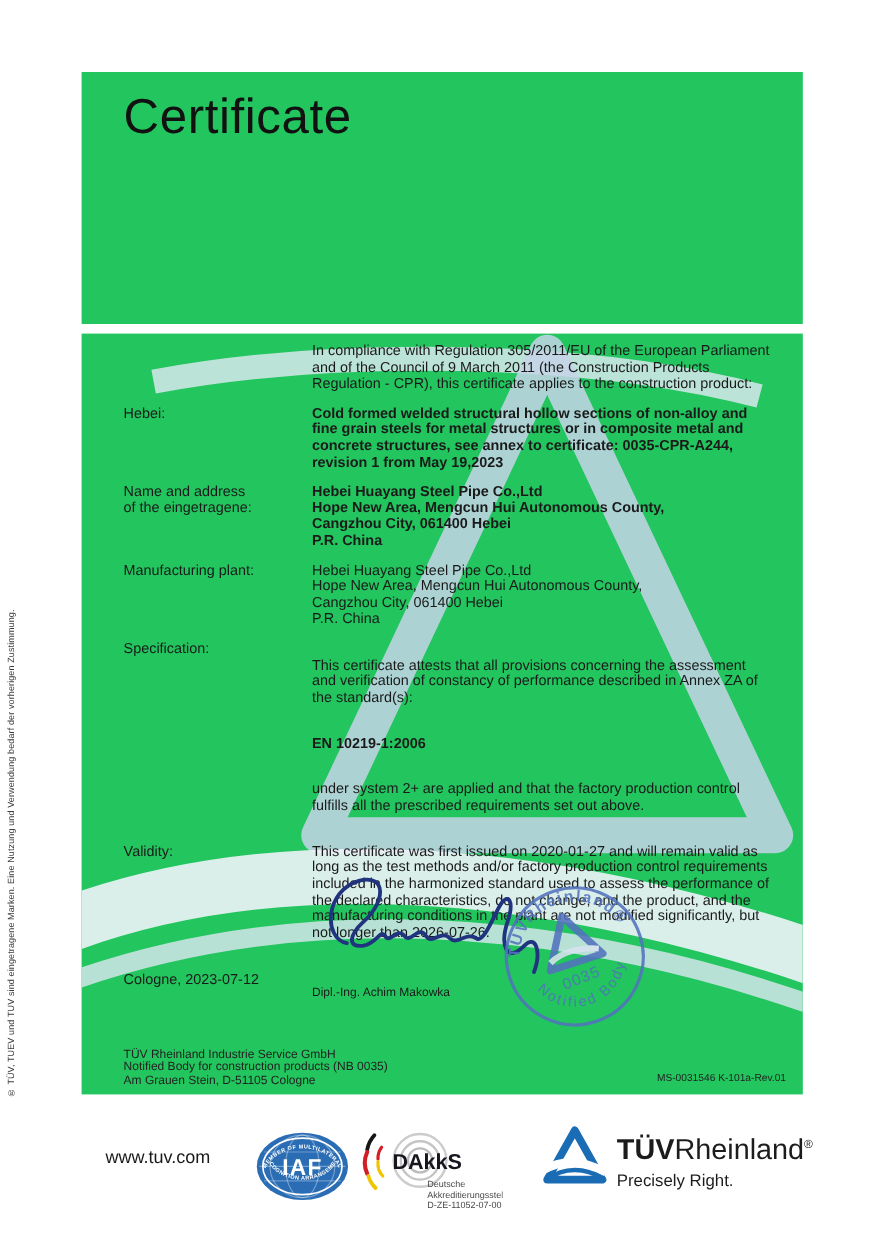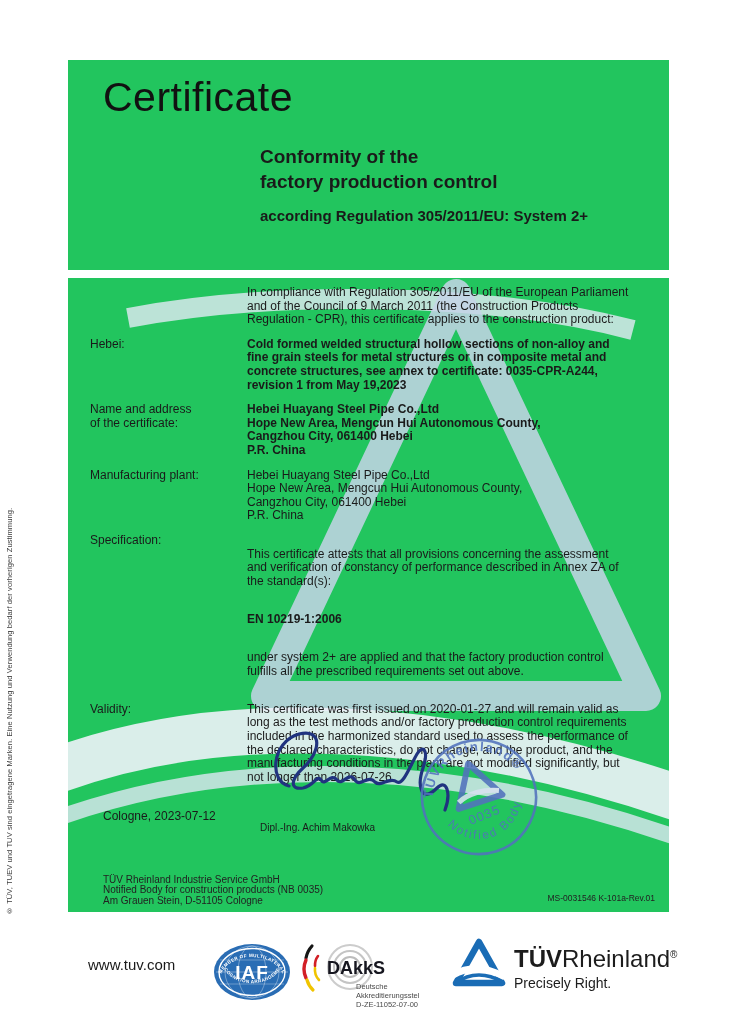--- a/index.html
+++ b/index.html
@@ -24,21 +24,21 @@
   .regulation{margin-top:13px;font-size:15px;font-weight:bold;}
   .reg-row{position:absolute;left:35px;top:185px;display:flex;font-size:12.5px;}
   .reg-row .lbl{width:157px;}
   .reg-row .val{font-weight:bold;}
 
   
   .watermark{position:absolute;left:0;top:0;pointer-events:none;}
 
   
   .rows{position:relative;padding-top:8px;}
-  .row{display:grid;grid-template-columns:157px 382px;padding-left:22px;
+  .row{display:grid;grid-template-columns:157px 382px;padding-left:35px;
        font-size:12px;line-height:13.6px;margin-bottom:11px;position:relative;}
   .row .label{white-space:pre-line;}
   .row .value{white-space:pre-line;}
   .bold{font-weight:bold;}
   .spec-gap{margin-top:11px;}
 
   
   .sig-svg{position:absolute;left:183px;top:446px;}
   .stamp{position:absolute;left:350px;top:458px;}
   .place-date{position:absolute;left:35px;top:531px;font-size:12px;}
@@ -63,25 +63,20 @@
 </style>
 </head>
 <body>
 
 <div class="page">
 
   <div class="side-note">® TÜV, TUEV und TUV sind eingetragene Marken. Eine Nutzung und Verwendung bedarf der vorherigen Zustimmung.</div>
 
   <div class="panel panel-header">
     <h1 class="cert-title">Certificate</h1>
-    <div class="subtitle-block">
-      <div class="subtitle">Conformity of the</div>
-      <div class="subtitle">factory production control</div>
-      <div class="regulation">according Regulation 305/2011/EU: System 2+</div>
-    </div>
   </div>
 
   <div class="panel panel-main">
 
     <svg class="watermark" width="601" height="634" viewBox="0 0 601 634">
       <path d="M60 40 C 210 12 420 14 565 52" stroke="#e3eaf5" stroke-width="20" fill="none" opacity="0.8"></path>
       <path d="M388 16 L578 418 H198 Z" fill="none" stroke="#c6d3e7" stroke-width="30" stroke-linejoin="round" opacity="0.85"></path>
       <path d="M-10 492 C 160 430 380 442 610 520" stroke="#eef2f9" stroke-width="46" fill="none" opacity="0.9"></path>
       <path d="M-10 540 C 180 472 400 486 610 560" stroke="#dfe7f3" stroke-width="16" fill="none" opacity="0.8"></path>
     </svg>
@@ -92,21 +87,21 @@
         <div class="value">In compliance with Regulation 305/2011/EU of the European Parliament and of the Council of 9 March 2011 (the Construction Products Regulation - CPR), this certificate applies to the construction product:</div>
       </div>
 
       <div class="row">
         <div class="label">Hebei:</div>
         <div class="value bold">Cold formed welded structural hollow sections of non-alloy and fine grain steels for metal structures or in composite metal and concrete structures, see annex to certificate: 0035-CPR-A244, revision 1 from May 19,2023</div>
       </div>
 
       <div class="row">
         <div class="label">Name and address
-of the certificate:</div>
+of the eingetragene:</div>
         <div class="value bold">Hebei Huayang Steel Pipe Co.,Ltd
 Hope New Area, Mengcun Hui Autonomous County,
 Cangzhou City, 061400 Hebei
 P.R. China</div>
       </div>
 
       <div class="row">
         <div class="label">Manufacturing plant:</div>
         <div class="value">Hebei Huayang Steel Pipe Co.,Ltd
 Hope New Area, Mengcun Hui Autonomous County,

